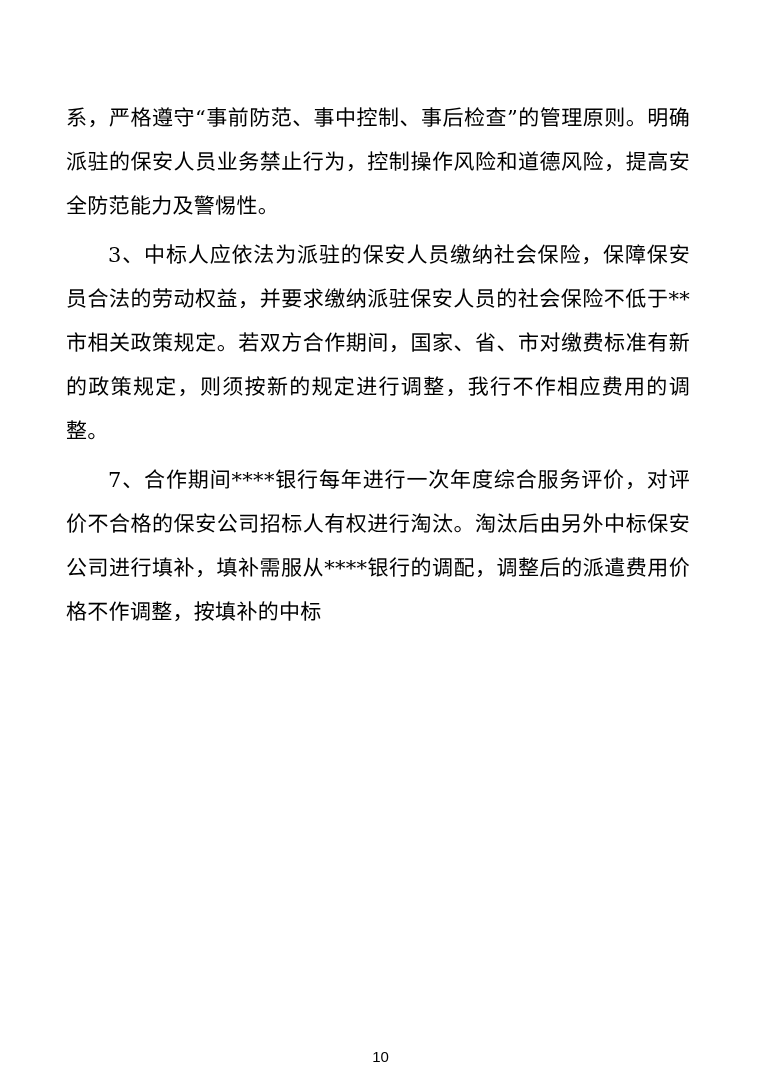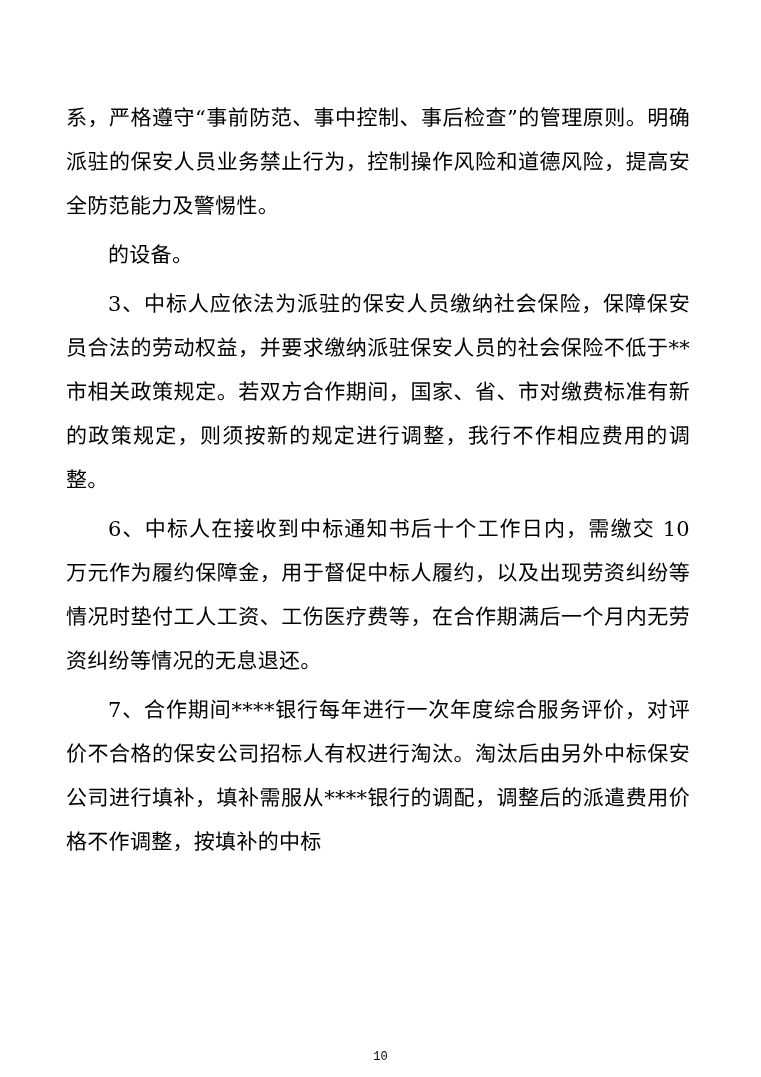--- a/index.html
+++ b/index.html
@@ -30,33 +30,31 @@
   }
   .content p.indent {
     text-indent: 42px;
   }
   .footer {
     position: absolute;
     top: 1036px;
     left: 0;
     width: 100%;
     text-align: center;
-    font-family: Liberation Mono, monospace;
-    font-size: 12px;
+    font-family: Liberation Sans, sans-serif;
+    font-size: 15px;
     line-height: 18px;
     color: #000000;
   }
 </style>
 </head>
 <body>
 
 <div class="page">
   <div class="content" id="paragraph-container">
       <p>系，严格遵守“事前防范、事中控制、事后检查”的管理原则。明确派驻的保安人员业务禁止行为，控制操作风险和道德风险，提高安全防范能力及警惕性。</p>
-      <p class="indent">的设备。</p>
       <p class="indent">3、中标人应依法为派驻的保安人员缴纳社会保险，保障保安员合法的劳动权益，并要求缴纳派驻保安人员的社会保险不低于**市相关政策规定。若双方合作期间，国家、省、市对缴费标准有新的政策规定，则须按新的规定进行调整，我行不作相应费用的调整。</p>
-      <p class="indent">6、中标人在接收到中标通知书后十个工作日内，需缴交 10 万元作为履约保障金，用于督促中标人履约，以及出现劳资纠纷等情况时垫付工人工资、工伤医疗费等，在合作期满后一个月内无劳资纠纷等情况的无息退还。</p>
       <p class="indent">7、合作期间****银行每年进行一次年度综合服务评价，对评价不合格的保安公司招标人有权进行淘汰。淘汰后由另外中标保安公司进行填补，填补需服从****银行的调配，调整后的派遣费用价格不作调整，按填补的中标</p>
     </div>
   <div class="footer">
     <span>10</span>
   </div>
 </div>
 
 </body></html>

